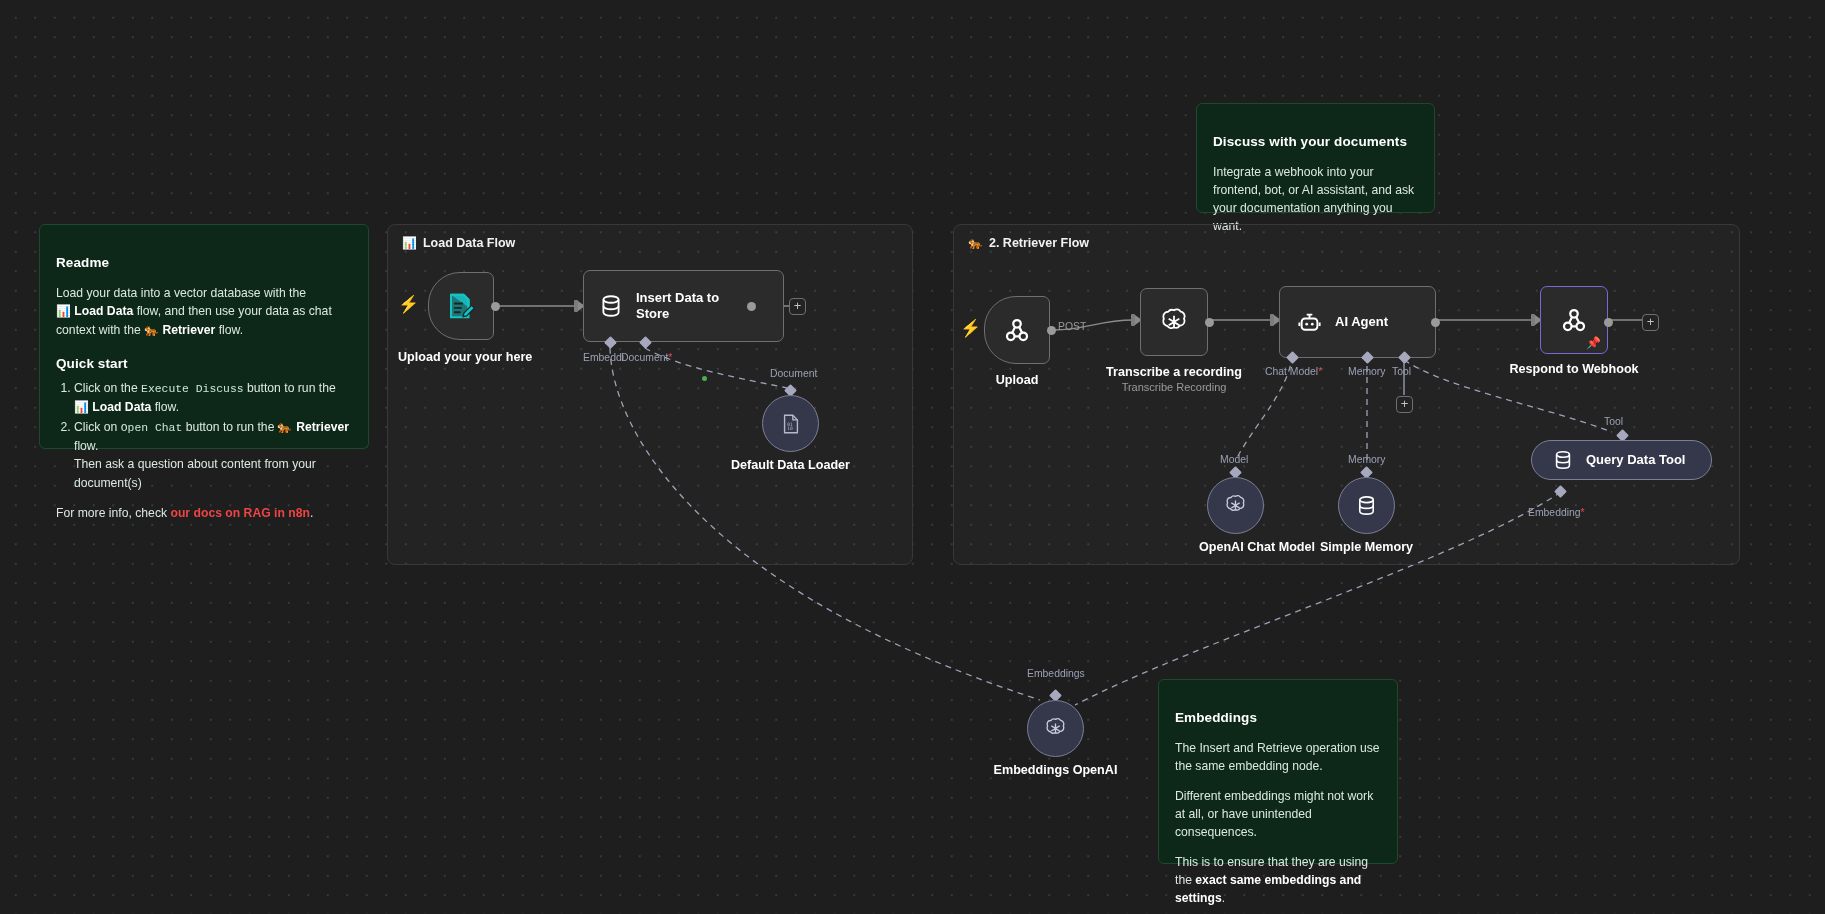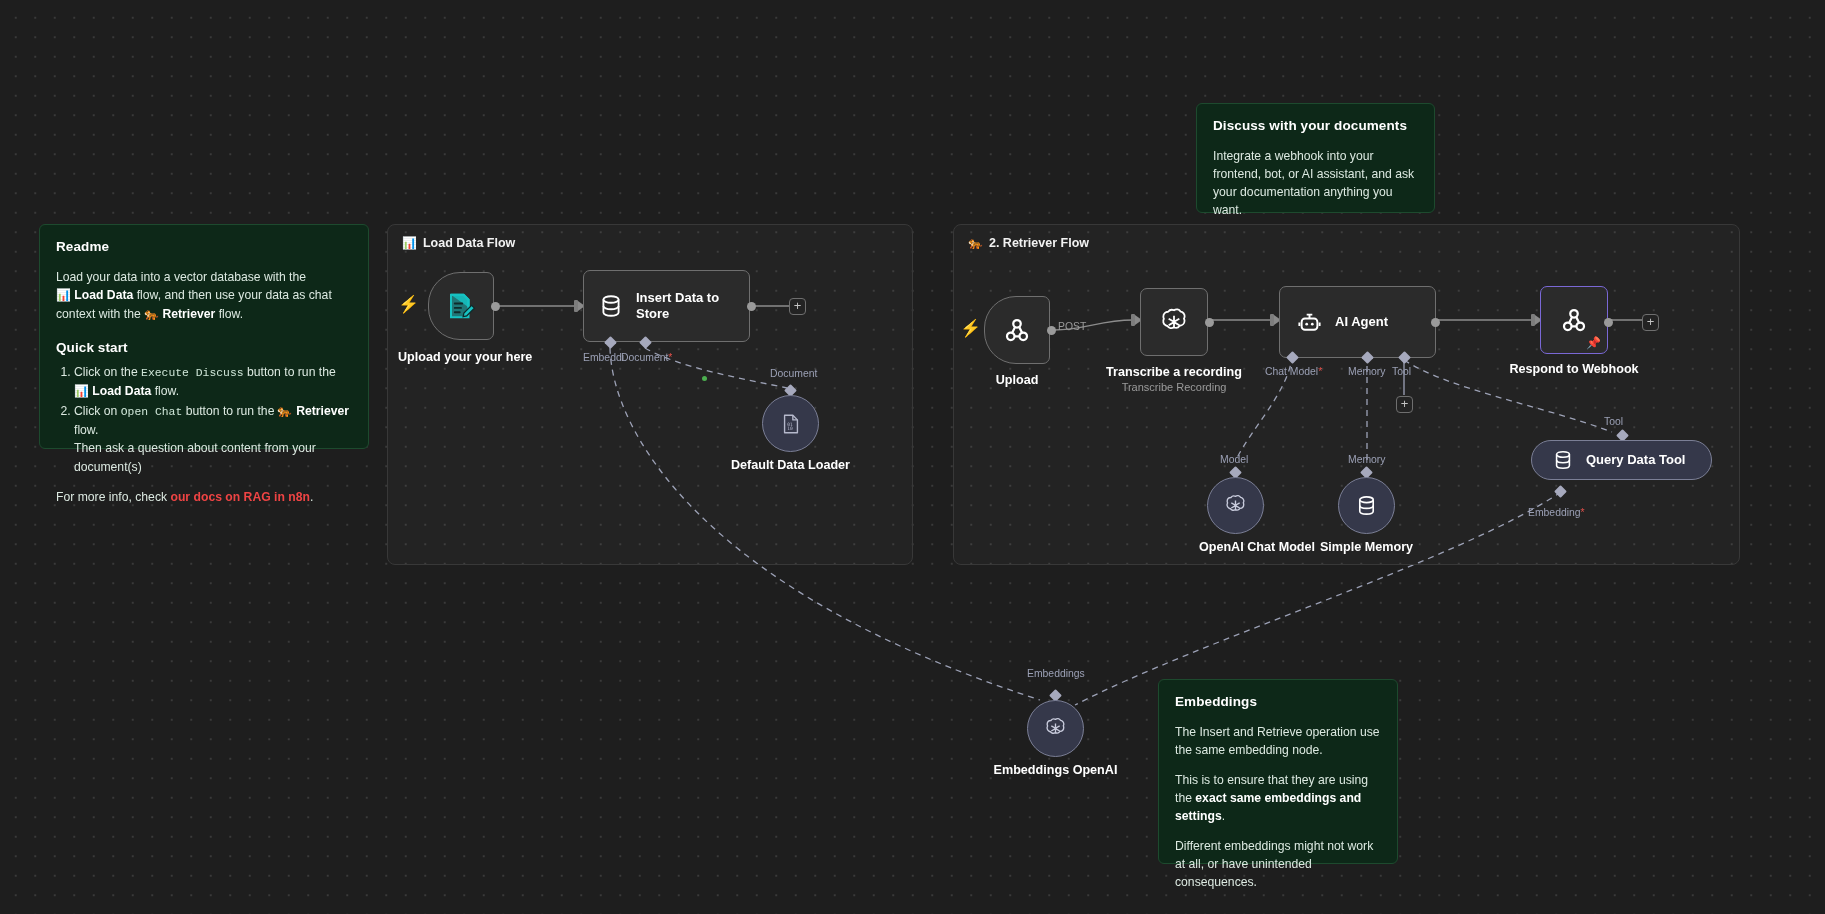--- a/index.html
+++ b/index.html
@@ -17,21 +17,21 @@
     background-size: 19.5px 19.5px;
     background-position: 6px 8px;
   }
 
   
   .sticky {
     position: absolute;
     background: #0d2818;
     border: 1px solid #1d4a2e;
     border-radius: 6px;
-    padding: 14px 16px;
+    padding: 30px 16px;
     color: #e6f2ea;
   }
   .sticky .st-title {
     font-size: 13.5px; font-weight: bold; color: #ffffff;
     margin-bottom: 14px; letter-spacing: .1px;
   }
   .sticky p {
     font-size: 12.2px; line-height: 1.48; color: #dce9e1; margin-bottom: 12px;
   }
   .sticky p:last-child { margin-bottom: 0; }
@@ -194,24 +194,24 @@
   </div>
 
   <div class="sticky" style="left:1196px; top:103px; width:239px; height:110px;">
     <div class="st-title">Discuss with your documents</div>
     <p>Integrate a webhook into your frontend, bot, or AI assistant, and ask your documentation anything you want.</p>
   </div>
 
   <div class="sticky" style="left:1158px; top:679px; width:240px; height:185px;">
     <div class="st-title">Embeddings</div>
     <p>The Insert and Retrieve operation use the same embedding node.</p>
+    <p>Different embeddings might not work at all, or have unintended consequences.</p>
     <p>
       <span>This is to ensure that they are using the </span><b>exact same embeddings and settings</b><span>.</span>
     </p>
-    <p>Different embeddings might not work at all, or have unintended consequences.</p>
   </div>
 
   <div class="group" style="left:387px; top:224px; width:526px; height:341px;">
     <div class="group-title">
       <span class="emoji">📊</span>
       <span>Load Data Flow</span>
     </div>
   </div>
 
   <div class="group" style="left:953px; top:224px; width:787px; height:341px;">
@@ -230,21 +230,21 @@
         <path d="M7 10h6M7 13.5h5M7 17h4" stroke="#0e2a2a" stroke-width="1.5" stroke-linecap="round"></path>
         <path d="M20.5 11.5l2.2 2.2-6.2 6.2-2.8.6.6-2.8z" fill="#16c2c2" stroke="#0e2a2a" stroke-width="1"></path>
       </svg>
     </span>
   </div>
   <div class="dot-out" style="left:491px; top:302px;"></div>
   <div class="node-label" style="left:398px; top:350px; width:125px;">Upload your your here</div>
 
   <div class="stub-in" style="left:574px; top:300px;"></div>
   <div class="arrow-in" style="left:578px; top:301px;"></div>
-  <div class="node-box" style="left:583px; top:270px; width:167px; height:72px;">
+  <div class="node-box" style="left:583px; top:270px; width:201px; height:72px;">
     <span class="node-icon" style="margin-left:14px;">
       <svg width="26" height="26" viewBox="0 0 24 24" fill="none">
         <ellipse cx="12" cy="6" rx="7" ry="3" stroke="#fff" stroke-width="1.7"></ellipse>
         <path d="M5 6v12c0 1.7 3.1 3 7 3s7-1.3 7-3V6" stroke="#fff" stroke-width="1.7"></path>
         <path d="M5 12c0 1.7 3.1 3 7 3s7-1.3 7-3" stroke="#fff" stroke-width="1.7"></path>
       </svg>
     </span>
     <span class="node-inline-label" style="width:92px;">Insert Data to Store</span>
   </div>
   <div class="dot-out" style="left:747px; top:302px;"></div>

